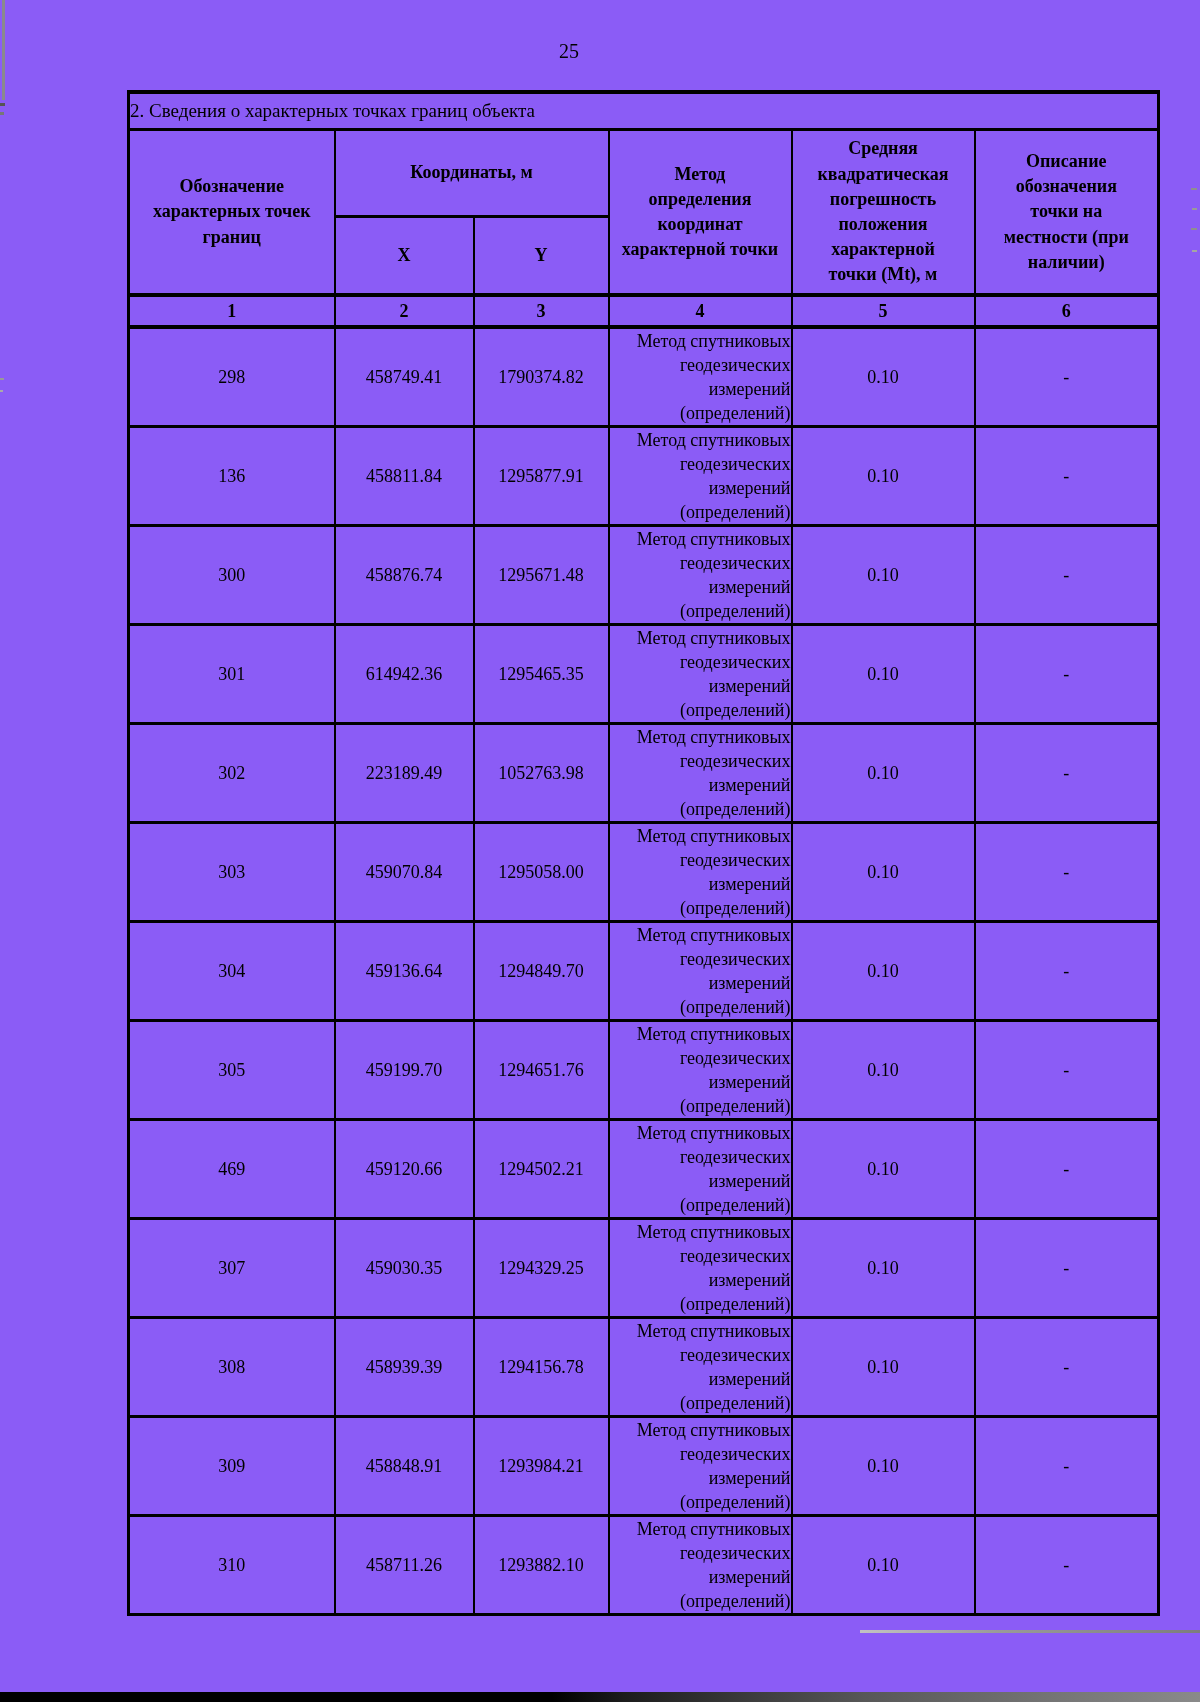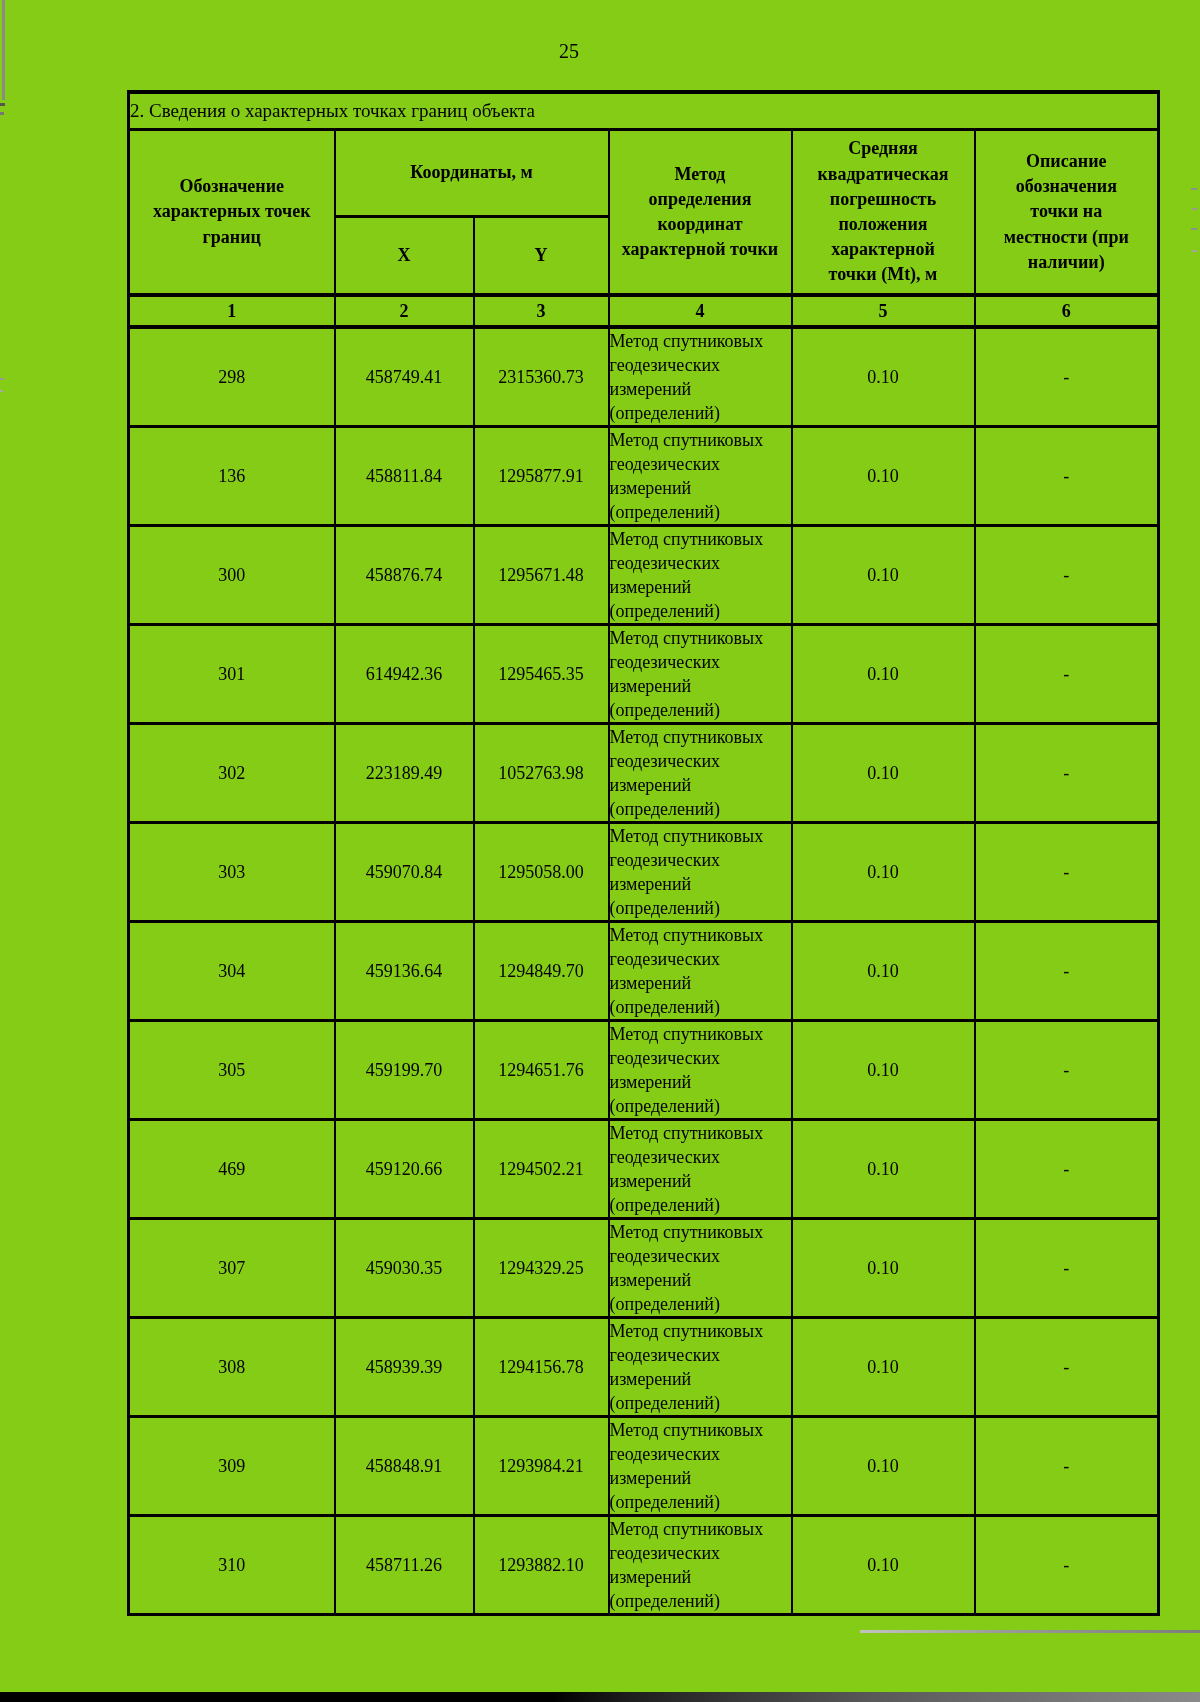--- a/index.html
+++ b/index.html
@@ -1,17 +1,17 @@
 <!DOCTYPE html>
 <html><head>
 <meta charset="utf-8">
 <style>
   html, body { margin:0; padding:0; background:#ffffff; }
   .page {
-    position:relative; width:1200px; height:1702px; background:#84cc16;
+    position:relative; width:1200px; height:1702px; background:#8b5cf6;
     font-family:"Liberation Serif","DejaVu Serif",serif; color:#000;
     overflow:hidden;
   }
   .page-number {
     position:absolute; top:40px; left:0; width:1138px; text-align:center;
     font-size:20px; color:#000;
   }
   .doc-table {
     position:absolute; left:127px; top:90px; width:1030px;
     border-collapse:collapse; table-layout:fixed;
@@ -32,21 +32,21 @@
   .hdr-group { height:84px;text-align:center; }
   .hdr-xy { height:75px; }
   .numrow td {
     height:28px; font-weight:bold; font-size:18px; text-align:center;
     vertical-align:middle; border-top-width:4px; border-bottom-width:4px;
   }
   .cell-center {
     height:96px; font-size:18px; text-align:center; vertical-align:middle;
   }
   .cell-method {
-    height:96px; font-size:18px; text-align:left; vertical-align:top;
+    height:96px; font-size:18px; text-align:right; vertical-align:top;
     white-space:pre-line; line-height:24px; padding:0 1px;
   }
   .artifact { position:absolute; }
   .a-left-line   { left:2px; top:0; width:3px; height:100px; background:#8a8a8a; }
   .a-left-dash1  { left:0; top:103px; width:5px; height:3px; background:#555; }
   .a-left-dash2  { left:0; top:112px; width:4px; height:3px; background:#777; }
   .a-left-dash3  { left:0; top:378px; width:4px; height:2px; background:#999; }
   .a-left-dash4  { left:0; top:390px; width:3px; height:2px; background:#aaa; }
   .a-right-dash1 { left:1191px; top:188px; width:6px; height:2px; background:#8f8f8f; }
   .a-right-dash2 { left:1192px; top:208px; width:5px; height:2px; background:#9a9a9a; }
@@ -110,21 +110,21 @@
         <td>1</td>
         <td>2</td>
         <td>3</td>
         <td>4</td>
         <td>5</td>
         <td>6</td>
       </tr>
     <tr>
           <td class="cell-center">298</td>
           <td class="cell-center">458749.41</td>
-          <td class="cell-center">2315360.73</td>
+          <td class="cell-center">1790374.82</td>
           <td class="cell-method">Метод спутниковых
 геодезических
 измерений
 (определений)</td>
           <td class="cell-center">0.10</td>
           <td class="cell-center">-</td>
         </tr>
         <tr>
           <td class="cell-center">136</td>
           <td class="cell-center">458811.84</td>

